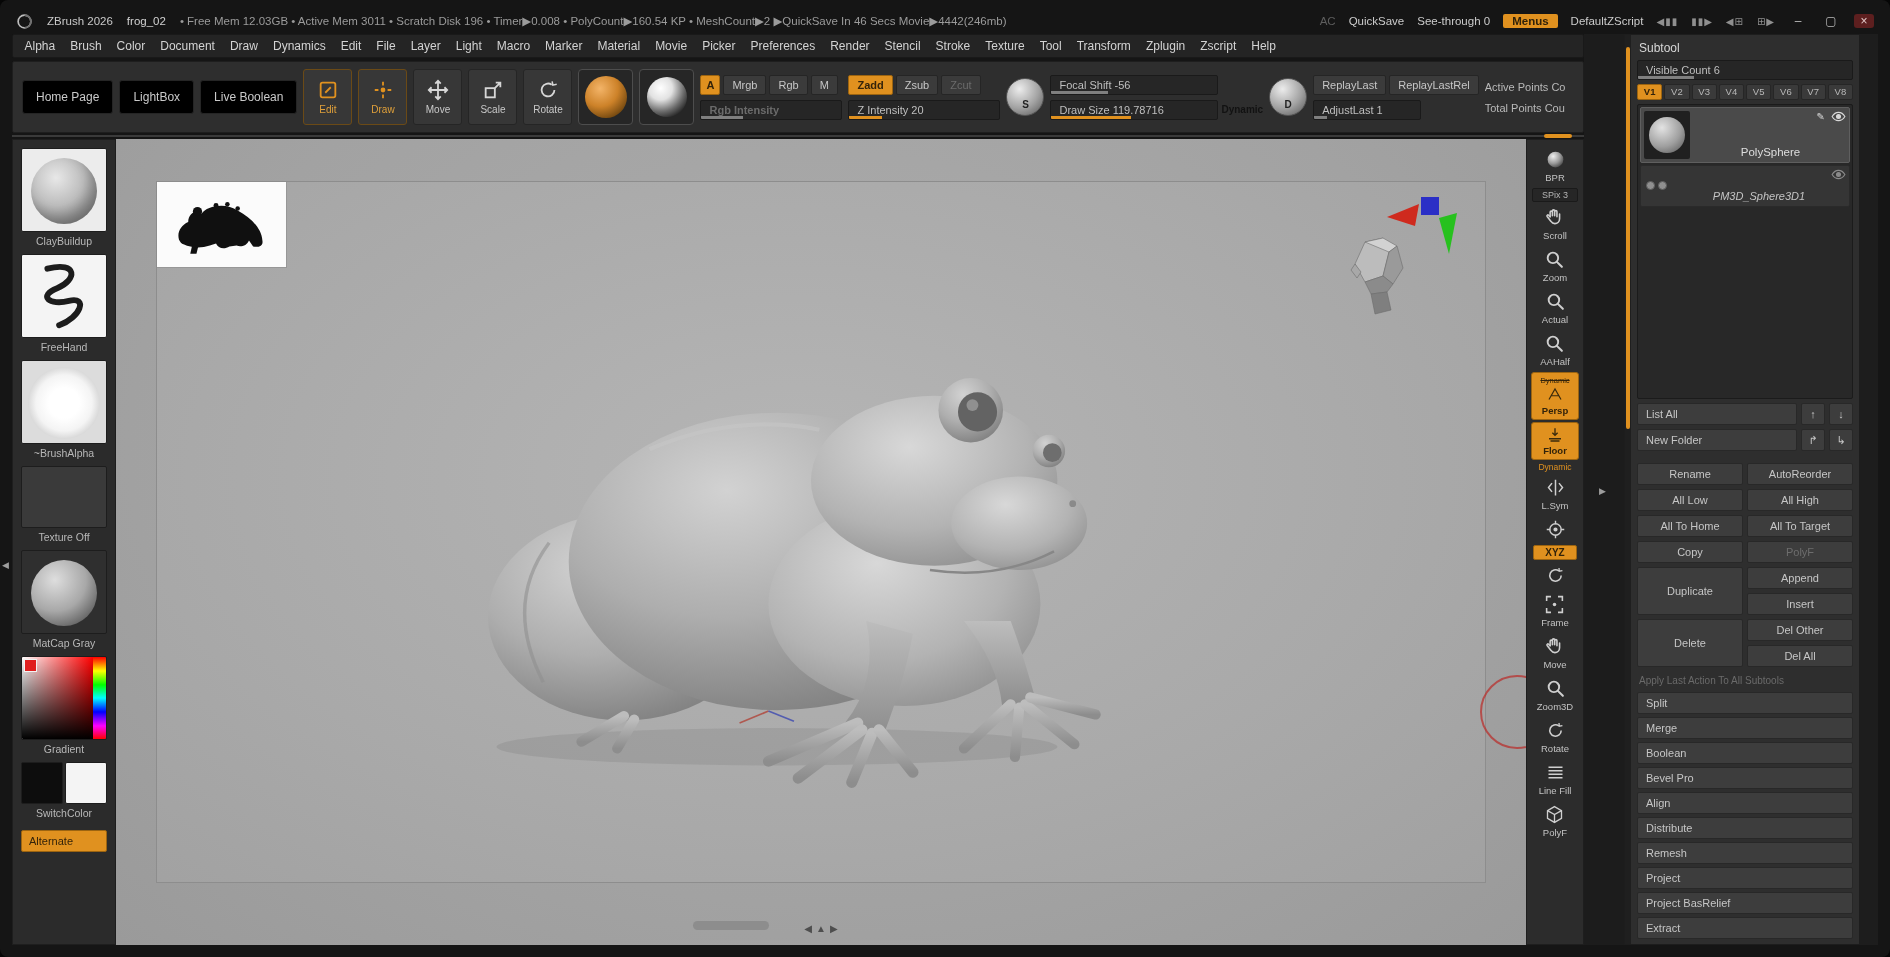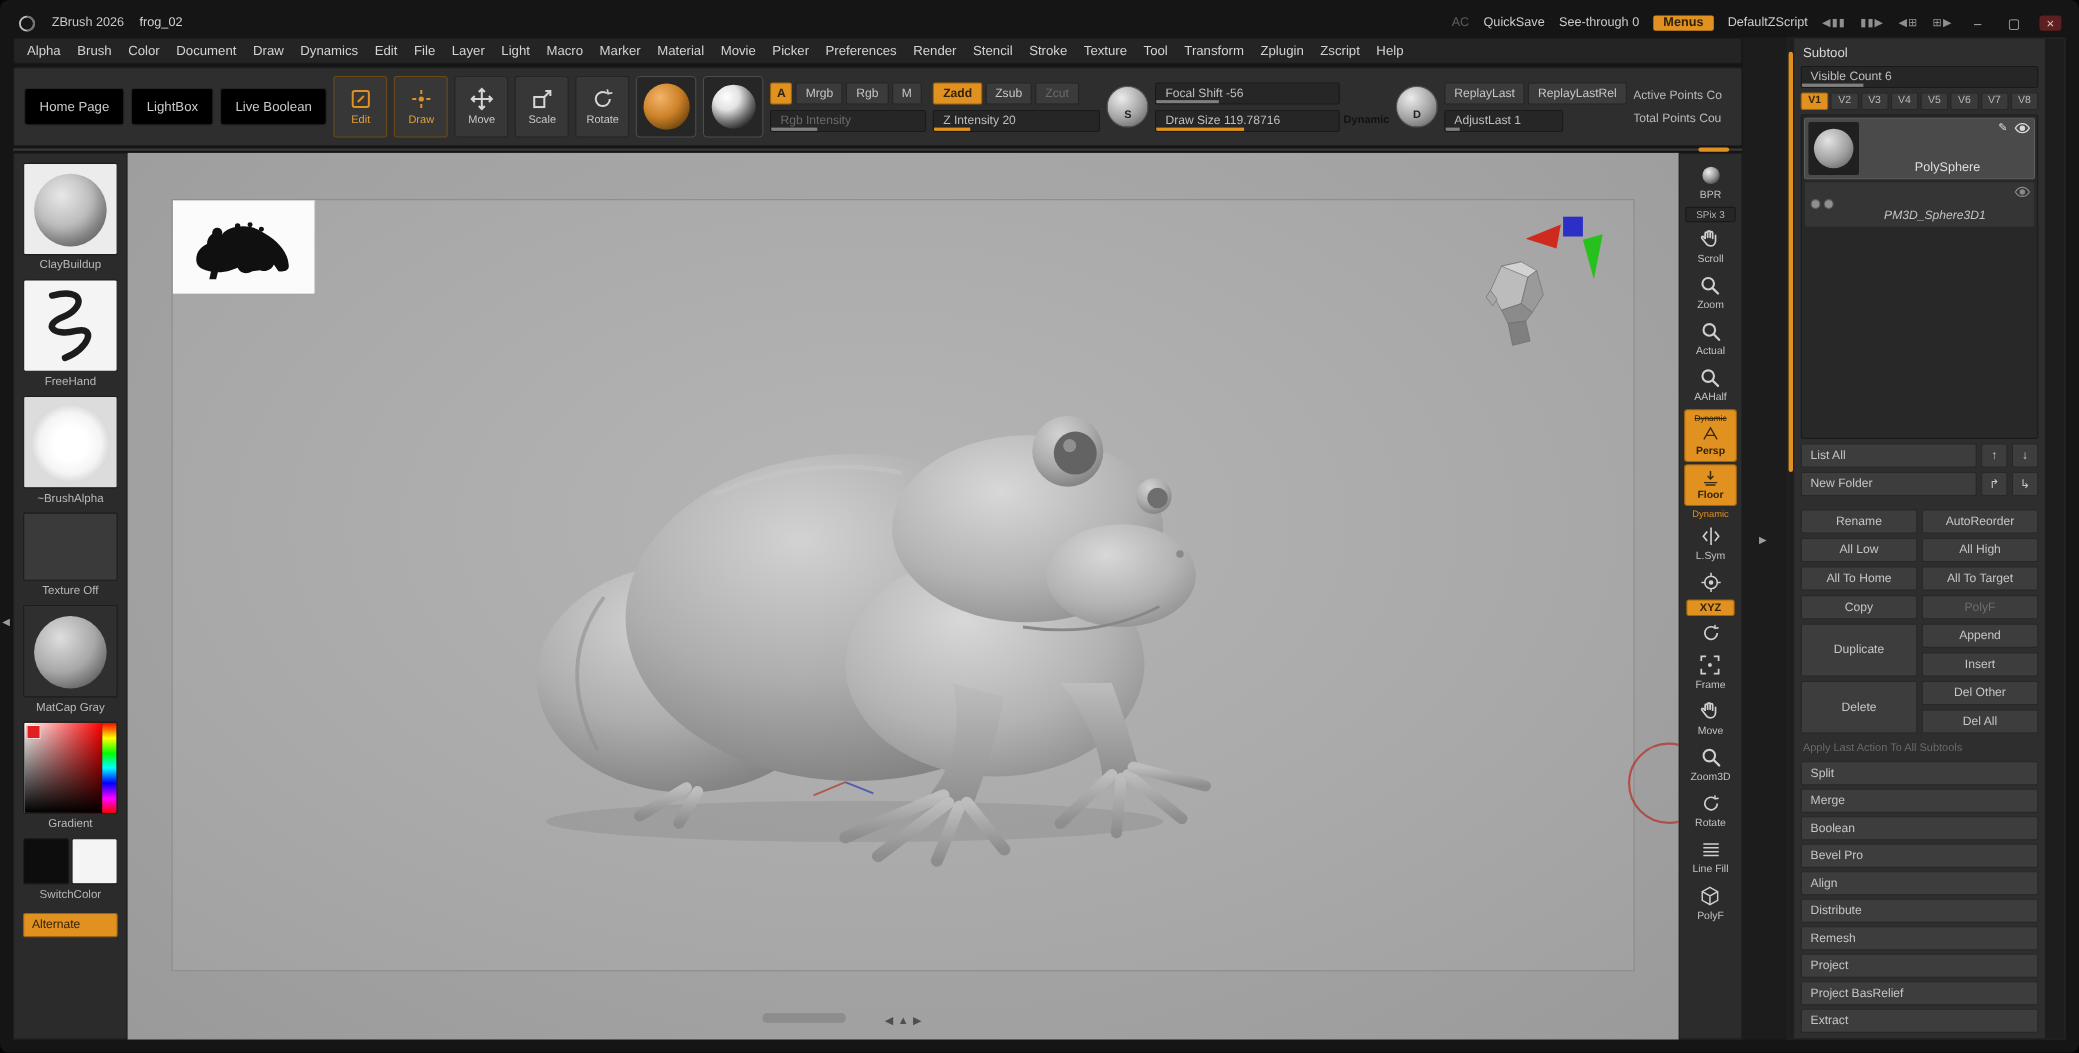--- a/index.html
+++ b/index.html
@@ -39,21 +39,21 @@
   .ball-brush{width:42px;height:42px;border-radius:50%;background:radial-gradient(circle at 36% 30%,#f3b468,#cd8229 45%,#70460f 80%,#472b08);}
   .ball-bw{width:40px;height:40px;border-radius:50%;background:radial-gradient(circle at 34% 28%,#ffffff 0%,#e2e2e2 30%,#6b6b6b 60%,#151515 85%);}
   .cluster{display:flex;flex-direction:column;gap:5px;flex:0 0 auto;}
   .crow{display:flex;gap:3px;align-items:center;}
   .mini-btn{height:20px;background:#3b3b3b;border:1px solid #252525;border-radius:2px;color:#c6c6c6;font-size:11px;display:flex;align-items:center;justify-content:center;padding:0 8px;white-space:nowrap;}
   .mini-btn.sel{background:#e0911f;border-color:#9c6410;color:#33230a;font-weight:bold;}
   .mini-btn.dim{color:#6b6b6b;}
   .slider{position:relative;height:20px;background:#262626;border:1px solid #1a1a1a;border-radius:2px;color:#bfbfbf;font-size:11px;display:flex;align-items:center;padding:0 8px;overflow:hidden;white-space:nowrap;}
   .slider .fill{position:absolute;left:0;bottom:0;height:3px;background:#e0911f;}
   .slider .fill.gray{background:#7f7f7f;}
-  .slider.dim{color:#6b6b6b;}
+  .slider.dim{color:#6b6b6b;font-weight:bold;}
   .ball-badge{width:38px;height:38px;border-radius:50%;border:1px solid #565656;background:radial-gradient(circle at 35% 28%,#ececec,#a2a2a2 55%,#555555);display:flex;align-items:flex-end;justify-content:center;padding-bottom:5px;color:#222;font-size:10px;font-weight:bold;flex:0 0 auto;}
   .dyn-tag{font-size:10px;font-weight:bold;color:#121212;}
   .points{display:flex;flex-direction:column;gap:9px;font-size:11px;color:#b9b9b9;white-space:nowrap;overflow:hidden;width:112px;flex:0 0 auto;}
   .tray-divider{height:6px;position:relative;}
   .tray-divider .bar{position:absolute;left:0;right:0;top:2px;height:2px;background:#3a3a3a;}
   .tray-divider .odash{position:absolute;right:12px;top:1px;width:28px;height:4px;background:#e0911f;border-radius:2px;}
   
   .main-row{flex:1;display:flex;min-height:0;}
   .sidebar{width:104px;background:#2b2b2b;border:1px solid #1e1e1e;display:flex;flex-direction:column;align-items:center;padding-top:8px;overflow:hidden;}
   .thumb{width:86px;border:1px solid #1d1d1d;border-radius:2px;position:relative;overflow:hidden;flex:0 0 auto;}
@@ -143,20 +143,21 @@
 
   <div class="titlebar">
     <span class="logo">
       <svg viewBox="0 0 20 20">
           <circle cx="10" cy="10" r="7.5" fill="none" stroke="#bdbdbd" stroke-width="2"></circle>
           <path d="M10 2.5a7.5 7.5 0 0 1 0 15" fill="none" stroke="#6f6f6f" stroke-width="2"></path>
         </svg>
     </span>
     <span class="tb-app">ZBrush 2026</span>
     <span class="tb-doc">frog_02</span>
+    <span class="tb-stats">• Free Mem 12.03GB   • Active Mem 3011   • Scratch Disk 196   • Timer▶0.008   • PolyCount▶160.54 KP   • MeshCount▶2   ▶QuickSave In 46 Secs  Movie▶4442(246mb)</span>
     <span class="tb-right">
       <span class="tb-dim">AC</span>
       <span class="tb-btn">QuickSave</span>
       <span class="tb-btn">See-through 0</span>
       <span class="tb-menus">Menus</span>
       <span class="tb-btn">DefaultZScript</span>
       <span class="tb-glyph">◀▮▮</span>
       <span class="tb-glyph">▮▮▶</span>
       <span class="tb-glyph">◀⊞</span>
       <span class="tb-glyph">⊞▶</span>

